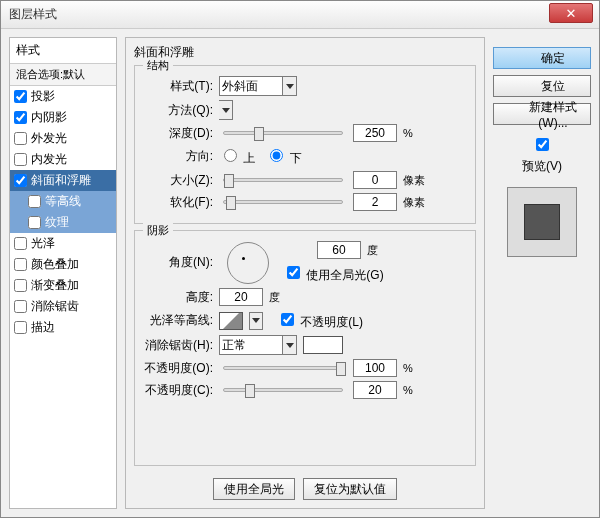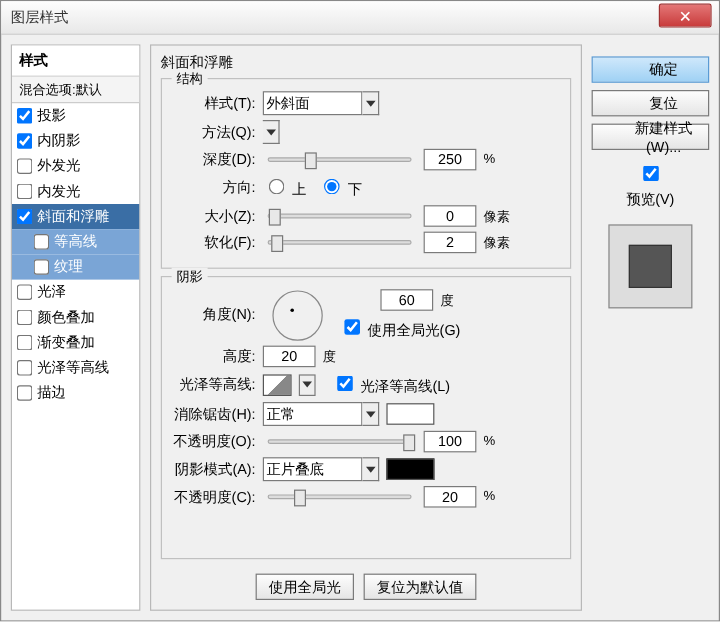--- a/index.html
+++ b/index.html
@@ -4,33 +4,33 @@
 <style>
 * { box-sizing: border-box; font-family: "Microsoft YaHei", "SimSun", Arial, sans-serif; font-size: 12px; }
 body { margin: 0; background: #fff; }
 .window { width: 600px; height: 518px; border: 1px solid #888; background: #f0f0f0; position: relative; }
 .titlebar { height: 28px; background: linear-gradient(#fdfdfd, #e8e8e8); border-bottom: 1px solid #ccc; display: flex; align-items: center; padding-left: 8px; position: relative; }
 .titlebar .title { font-size: 12px; color: #333; }
 .close-btn { position: absolute; right: 6px; top: 2px; width: 44px; height: 20px; background: linear-gradient(#e47676,#c83b3b); border: 1px solid #a03030; border-radius: 2px; color: #fff; display: flex; align-items: center; justify-content: center; font-size: 13px; }
 .body { display: flex; padding: 8px; gap: 8px; height: calc(100% - 28px); }
 .left { width: 108px; display: flex; flex-direction: column; }
 .left-box { border: 1px solid #b8b8b8; background: #fff; flex: 1; display: flex; flex-direction: column; }
-.left-head { background: #fff; padding: 4px 6px; border-bottom: 1px solid #ccc; font-weight: bold; }
+.left-head { background: #fff; padding: 4px 6px; border-bottom: 1px solid #ccc; }
 .left-sub { background: #f4f4f4; padding: 3px 6px; border-bottom: 1px solid #ccc; font-size: 11px; }
 .opt { display: flex; align-items: center; gap: 4px; padding: 2px 4px; }
 .opt input { margin: 0; }
 .opt.sel { background: #3a6ea5; color: #fff; }
 .opt.sub { padding-left: 18px; background: #7aa5d6; color: #fff; }
 .center { flex: 1; border: 1px solid #b8b8b8; background: #f0f0f0; padding: 6px 8px 8px 8px; position: relative; display:flex; flex-direction:column; }
 .center-title { font-size: 12px; margin-bottom: 4px; }
 .group { border: 1px solid #c0c0c0; padding: 6px 8px 8px 8px; margin-bottom: 6px; position: relative; }
 .group-title { position: absolute; top: -8px; left: 8px; background: #f0f0f0; padding: 0 4px; font-size: 11px; }
 .row { display: flex; align-items: center; margin: 4px 0; gap: 6px; }
 .lbl { width: 70px; text-align: right; font-size: 12px; }
-select, input[type=text].combo { width: 83px; height: 20px; border: 1px solid #7a7a7a; background: #fff; font-size:12px; padding:0 2px;}
+select, input[type=text].combo { width: 64px; height: 20px; border: 1px solid #7a7a7a; background: #fff; font-size:12px; padding:0 2px;}
 .dropdown { display:flex; align-items:center;}
 .dropdown .arrow { width:14px; height:20px; border:1px solid #7a7a7a; border-left:none; display:flex;align-items:center;justify-content:center; background:#eee;}
 .slider { flex: 1; height: 4px; background: #ddd; border: 1px solid #aaa; border-radius: 2px; position: relative; margin: 0 4px; min-width:80px; max-width:120px;}
 .slider .thumb { position: absolute; top: -5px; width: 10px; height: 14px; background: #e8e8e8; border: 1px solid #777; }
 .numbox { width: 44px; height: 18px; border: 1px solid #7a7a7a; background: #fff; text-align: center; font-size:12px;}
 .unit { font-size: 11px; width:24px; }
 .radio-row { display: flex; align-items: center; gap: 10px; }
 .angle-circle { width: 42px; height: 42px; border: 1px solid #888; border-radius: 50%; position: relative; margin: 0 8px; }
 .angle-circle .dot { position:absolute; width:3px; height:3px; background:#000; border-radius:50%; top:14px; left:14px;}
 .swatch { width: 40px; height: 18px; border: 1px solid #555; display:inline-block;}
@@ -96,21 +96,21 @@
         <div class="opt">
             <input type="checkbox" style="">
             <span>颜色叠加</span>
           </div>
         <div class="opt">
             <input type="checkbox" style="">
             <span>渐变叠加</span>
           </div>
         <div class="opt">
             <input type="checkbox" style="">
-            <span>光泽等高线</span>
+            <span>消除锯齿</span>
           </div>
         <div class="opt">
             <input type="checkbox" style="">
             <span>描边</span>
           </div>
       </div>
     </div>
 
     <div class="center">
       <div class="center-title">斜面和浮雕</div>
@@ -186,49 +186,39 @@
           <span class="lbl">高度:</span>
           <input class="numbox" value="20" style="">
           <span class="unit">度</span>
         </div>
         <div class="row">
           <span class="lbl">光泽等高线:</span>
           <span class="swatch grad"></span>
           <span class="arrow" style="border:1px solid #7a7a7a;width:14px;height:18px;display:flex;align-items:center;justify-content:center;background:#eee;">
               <span class="tri"></span>
             </span>
-          <label style="margin-left:8px"><input type="checkbox" checked="" style=""> <span>光泽等高线(L)</span></label>
+          <label style="margin-left:8px"><input type="checkbox" checked="" style=""> <span>不透明度(L)</span></label>
         </div>
         <div class="row">
           <span class="lbl">消除锯齿(H):</span>
           <div class="dropdown">
               <input class="combo" type="text" readonly="" value="正常" style="">
               <span class="arrow">
                 <span class="tri"></span>
               </span>
             </div>
           <span class="swatch white"></span>
         </div>
         <div class="row">
           <span class="lbl">不透明度(O):</span>
           <div class="slider">
               <div class="thumb" style="left:95%"></div>
             </div>
           <input class="numbox" value="100" style="">
           <span class="unit">%</span>
-        </div>
-        <div class="row">
-          <span class="lbl">阴影模式(A):</span>
-          <div class="dropdown">
-              <input class="combo" type="text" readonly="" value="正片叠底" style="">
-              <span class="arrow">
-                <span class="tri"></span>
-              </span>
-            </div>
-          <span class="swatch black"></span>
         </div>
         <div class="row">
           <span class="lbl">不透明度(C):</span>
           <div class="slider">
               <div class="thumb" style="left:18%"></div>
             </div>
           <input class="numbox" value="20" style="">
           <span class="unit">%</span>
         </div>
       </div>

